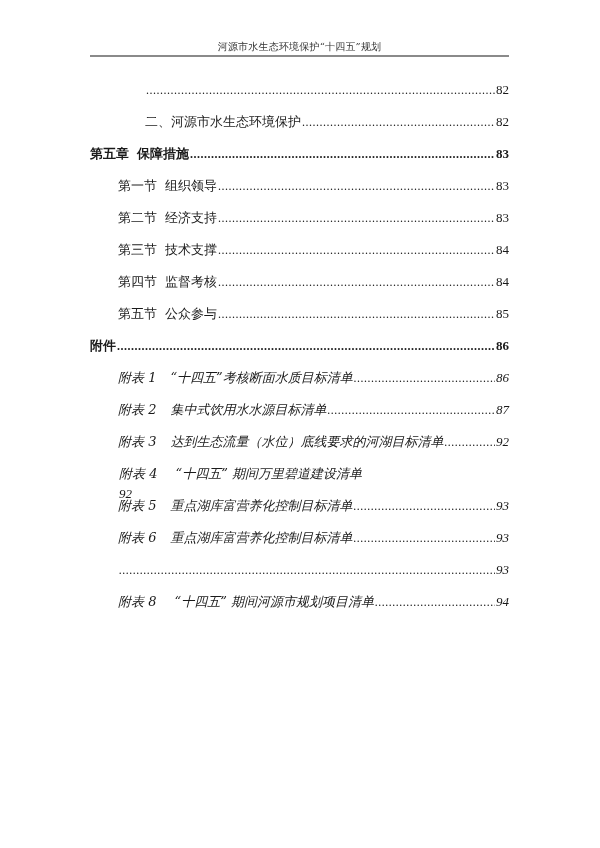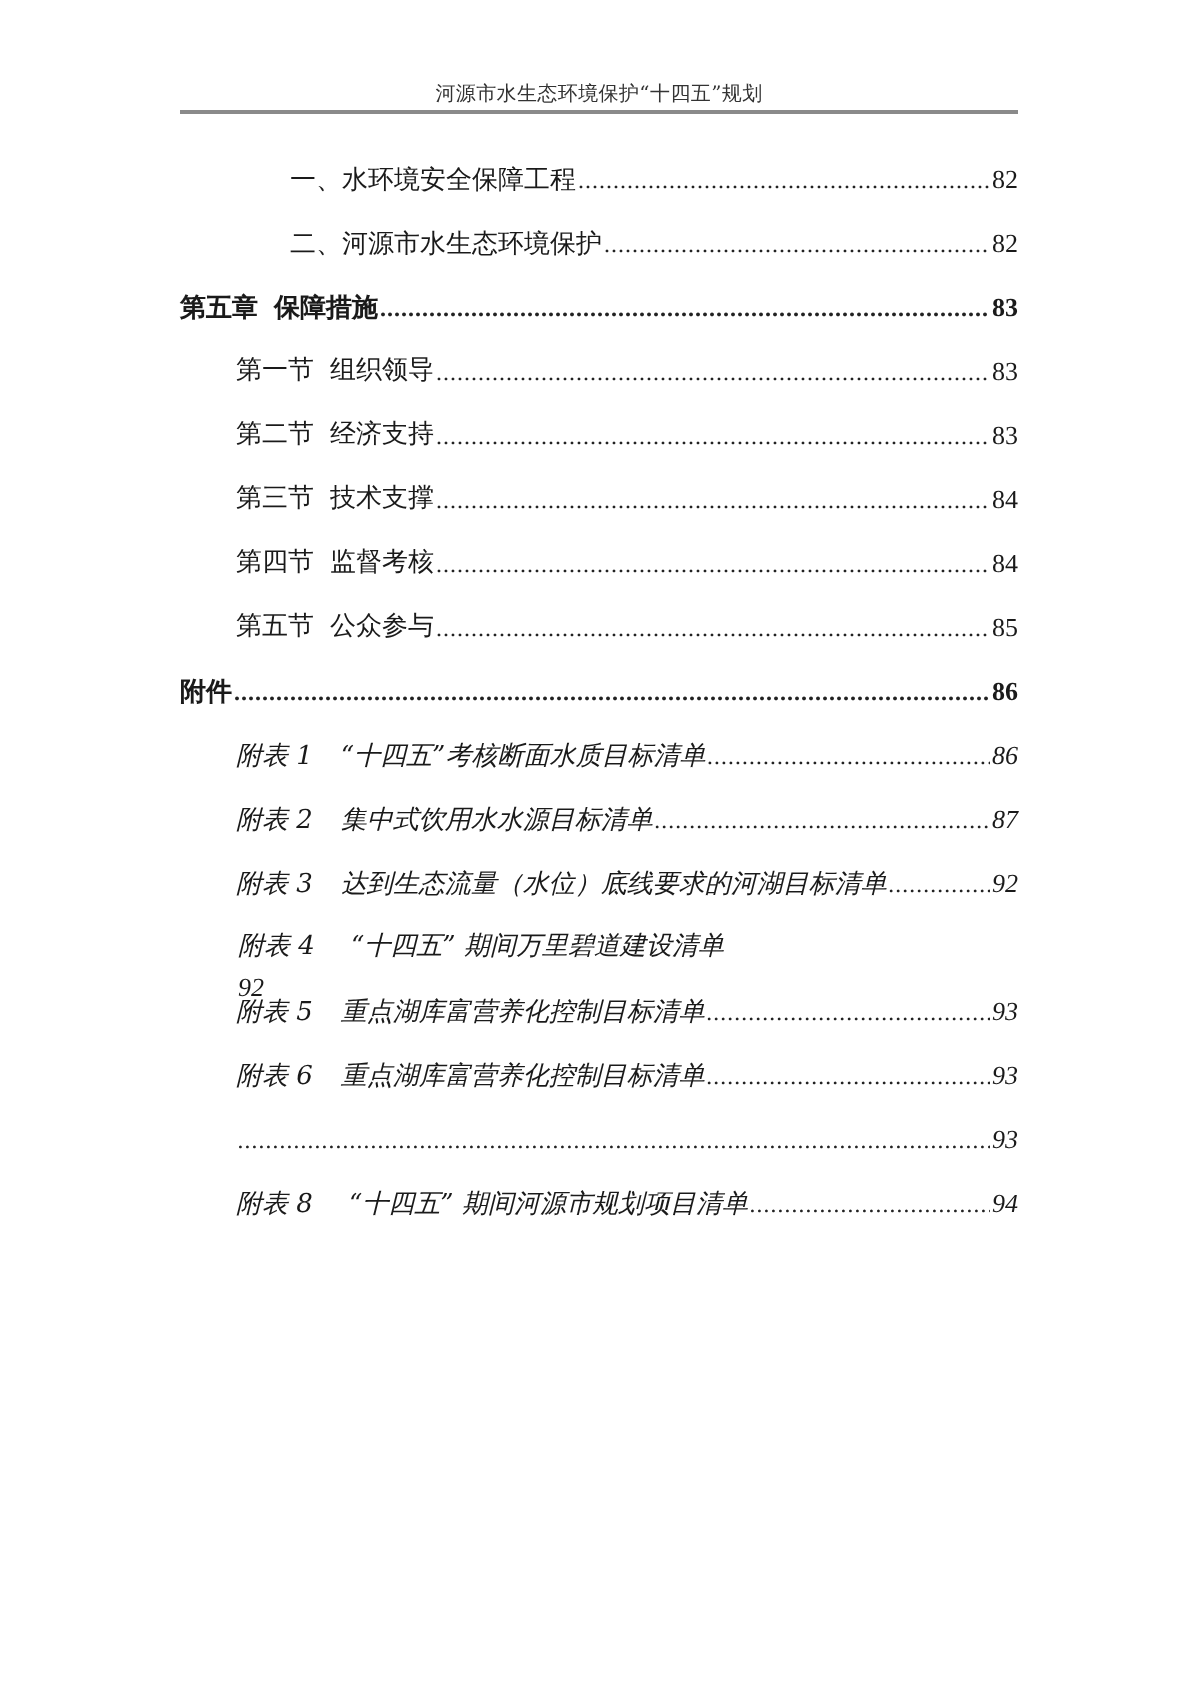--- a/index.html
+++ b/index.html
@@ -13,34 +13,33 @@
          font-size: 13px; line-height: 20px; white-space: nowrap; }
   .row .label { flex: 0 0 auto; }
   .row .prefix { display: inline-block; }
   .row .dots { flex: 1 1 auto; overflow: hidden; margin: 0 1px; color: #222;
                font-family: "Liberation Serif", serif; font-size: 12px; letter-spacing: 0.5px; }
   .row .dots::after { content: "................................................................................................................................................................................................................"; }
   .row .page { flex: 0 0 auto; font-family: "Liberation Serif", serif; font-size: 13px; }
   .row.chapter { font-weight: bold; }
   .row.chapter .dots { font-weight: bold; }
   .lvl-sub { padding-left: 55px; }
-  .lvl-sec { padding-left: 28px; align-items: center; }
+  .lvl-sec { padding-left: 28px; }
   .lvl-ch { padding-left: 0; }
   .lvl-app { padding-left: 28px; font-style: italic; }
   .row .gap { display: inline-block; width: 8px; }
 </style>
 </head>
 <body>
 
 <div class="header">河源市水生态环境保护“十四五”规划</div>
 <div class="header-rule"></div>
 
 <div class="toc" id="toc">
     <div class="row lvl-sub" style="top: 0px;">
-      <span class="label"><span class="prefix">一、</span><span>水环境安全保障工程</span></span>
       <span class="dots"></span>
       <span class="page">82</span>
     </div>
     <div class="row lvl-sub" style="top: 32px;">
       <span class="label"><span class="prefix">二、</span><span>河源市水生态环境保护</span></span>
       <span class="dots"></span>
       <span class="page">82</span>
     </div>
     <div class="row lvl-ch chapter" style="top: 64px;">
       <span class="label"><span class="prefix">第五章</span><span class="gap" style="width: 8px;"></span><span>保障措施</span></span>

